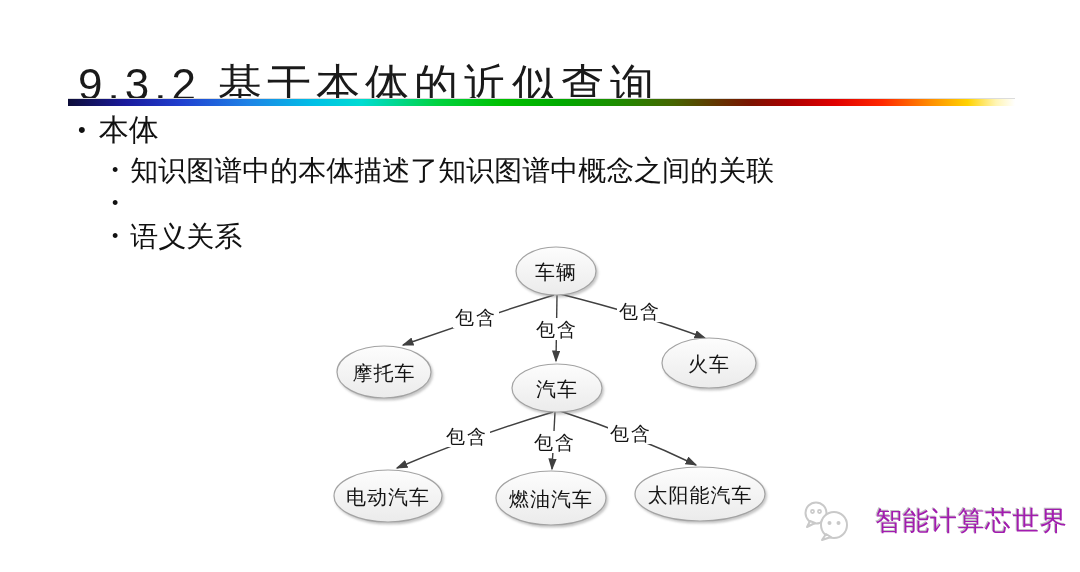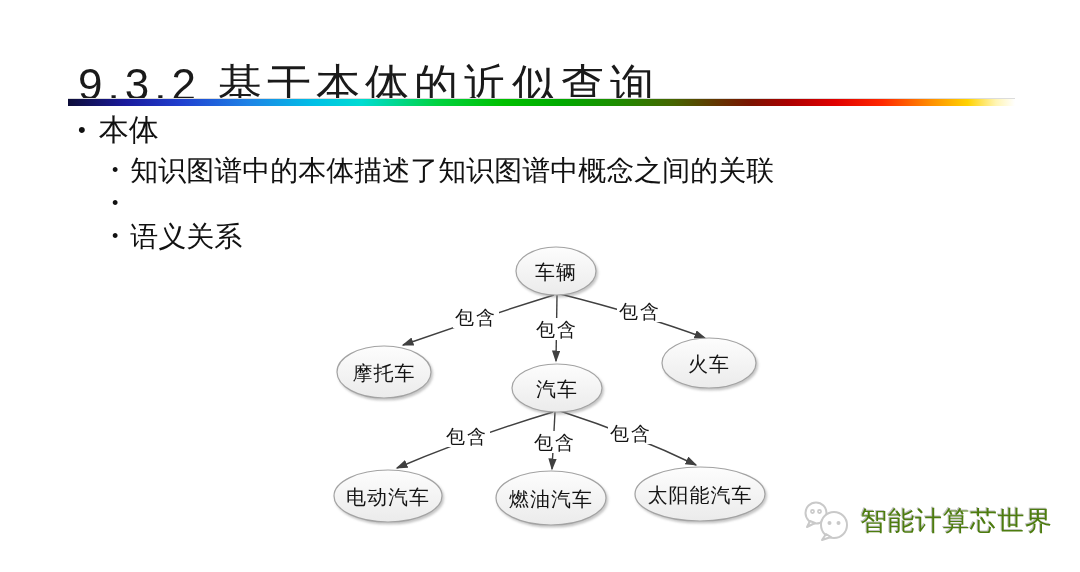--- a/index.html
+++ b/index.html
@@ -39,23 +39,23 @@
   }
   .bullet-l2-list .dot{font-size:18px;margin-right:12px;color:#111;}
   .diagram-wrap{
     position:absolute;left:325px;top:235px;width:460px;height:300px;
   }
   .watermark{
     position:absolute;left:800px;top:500px;
     display:flex;align-items:center;
   }
   .watermark-text{
-    margin-left:6px;
+    margin-left:21px;
     font-size:27px;letter-spacing:0.5px;white-space:nowrap;
-    color:#4d7c0f;
+    color:#a21caf;
     text-shadow:-1px -1px 0 #c0c0c0, 1px 1px 1px #ffffff;
   }
 </style>
 </head>
 <body>
 
 <div class="slide">
 
   <h1 class="title">9.3.2 基于本体的近似查询</h1>
 

